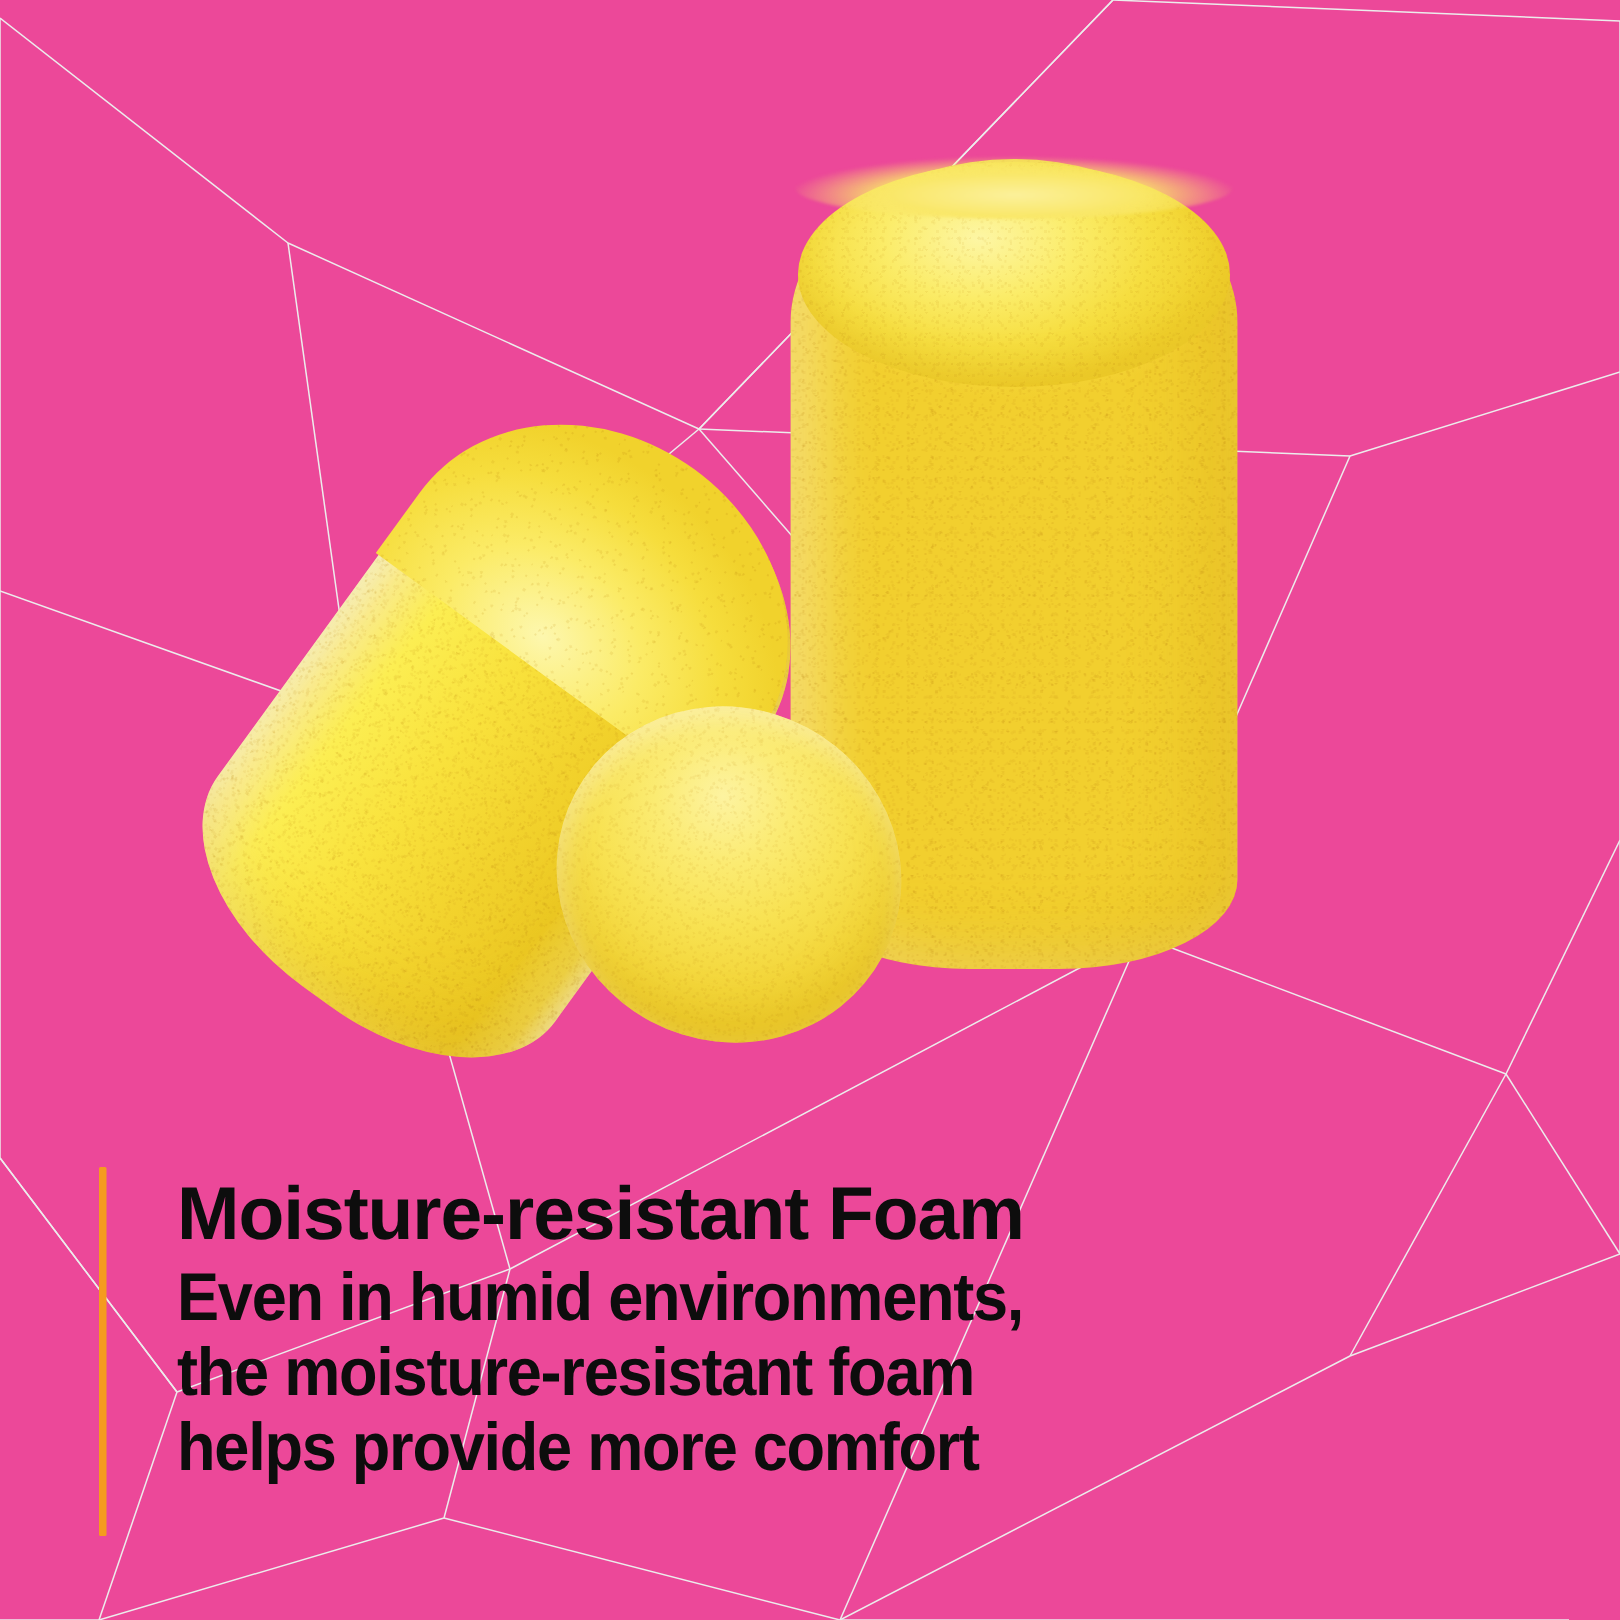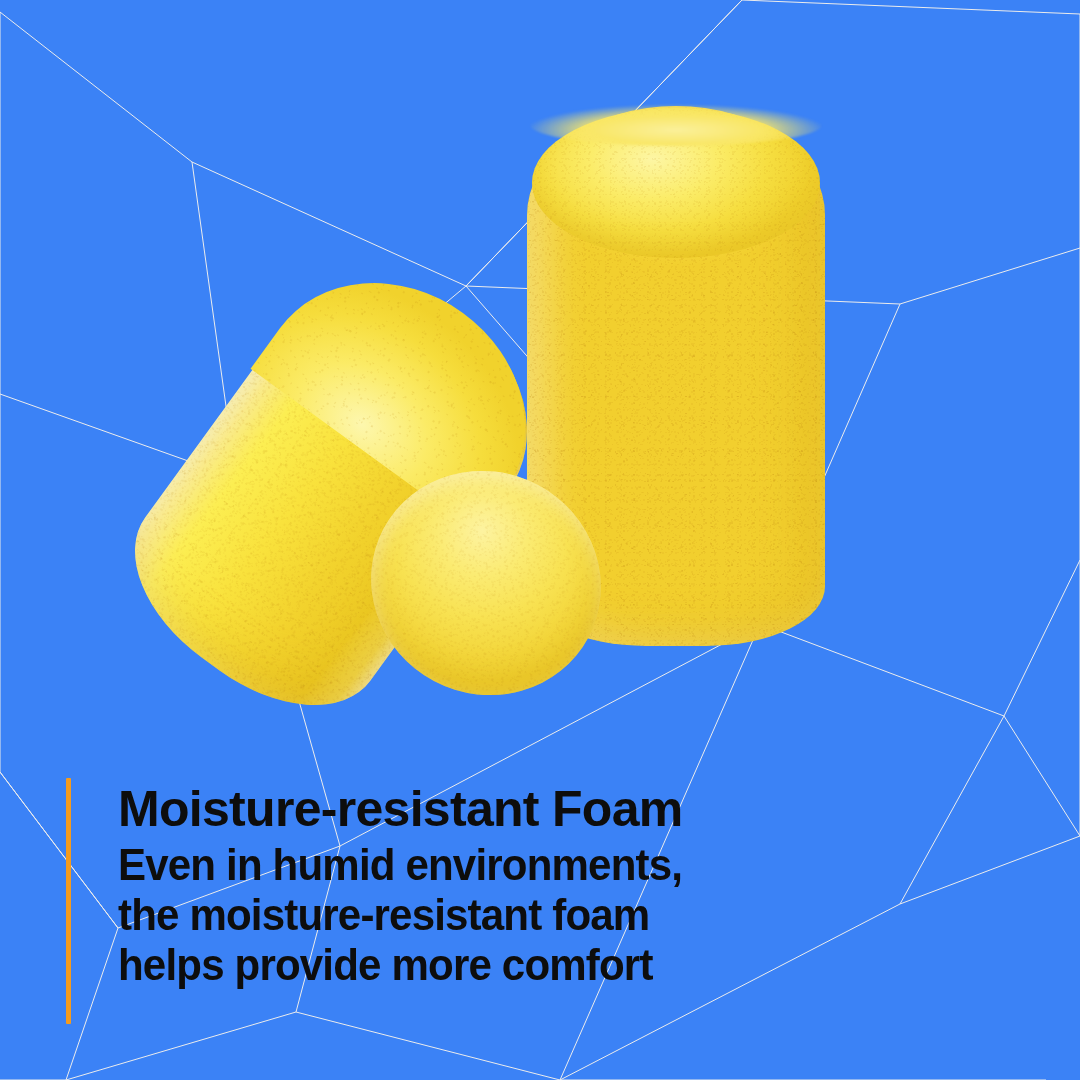--- a/index.html
+++ b/index.html
@@ -209,21 +209,21 @@
     color: #0d0d0d;
     letter-spacing: -0.9px;
     white-space: nowrap;
     transform: scaleX(0.935);
     transform-origin: left center;
   }
 </style>
 </head>
 <body>
 
-<div id="stage" style="background: #3b82f6;">
+<div id="stage" style="background: #ec4899;">
 
   <svg id="poly-bg" viewBox="0 0 1080 1080">
       <line x1="0" y1="12" x2="192" y2="162" stroke="#ECECEC" stroke-width="1"></line>
       <line x1="192" y1="162" x2="466" y2="286" stroke="#ECECEC" stroke-width="1"></line>
       <line x1="466" y1="286" x2="742" y2="0" stroke="#ECECEC" stroke-width="1"></line>
       <line x1="742" y1="0" x2="1080" y2="14" stroke="#ECECEC" stroke-width="1"></line>
       <line x1="1080" y1="14" x2="1080" y2="248" stroke="#ECECEC" stroke-width="1"></line>
       <line x1="1080" y1="248" x2="900" y2="304" stroke="#ECECEC" stroke-width="1"></line>
       <line x1="900" y1="304" x2="466" y2="286" stroke="#ECECEC" stroke-width="1"></line>
       <line x1="192" y1="162" x2="236" y2="478" stroke="#ECECEC" stroke-width="1"></line>

